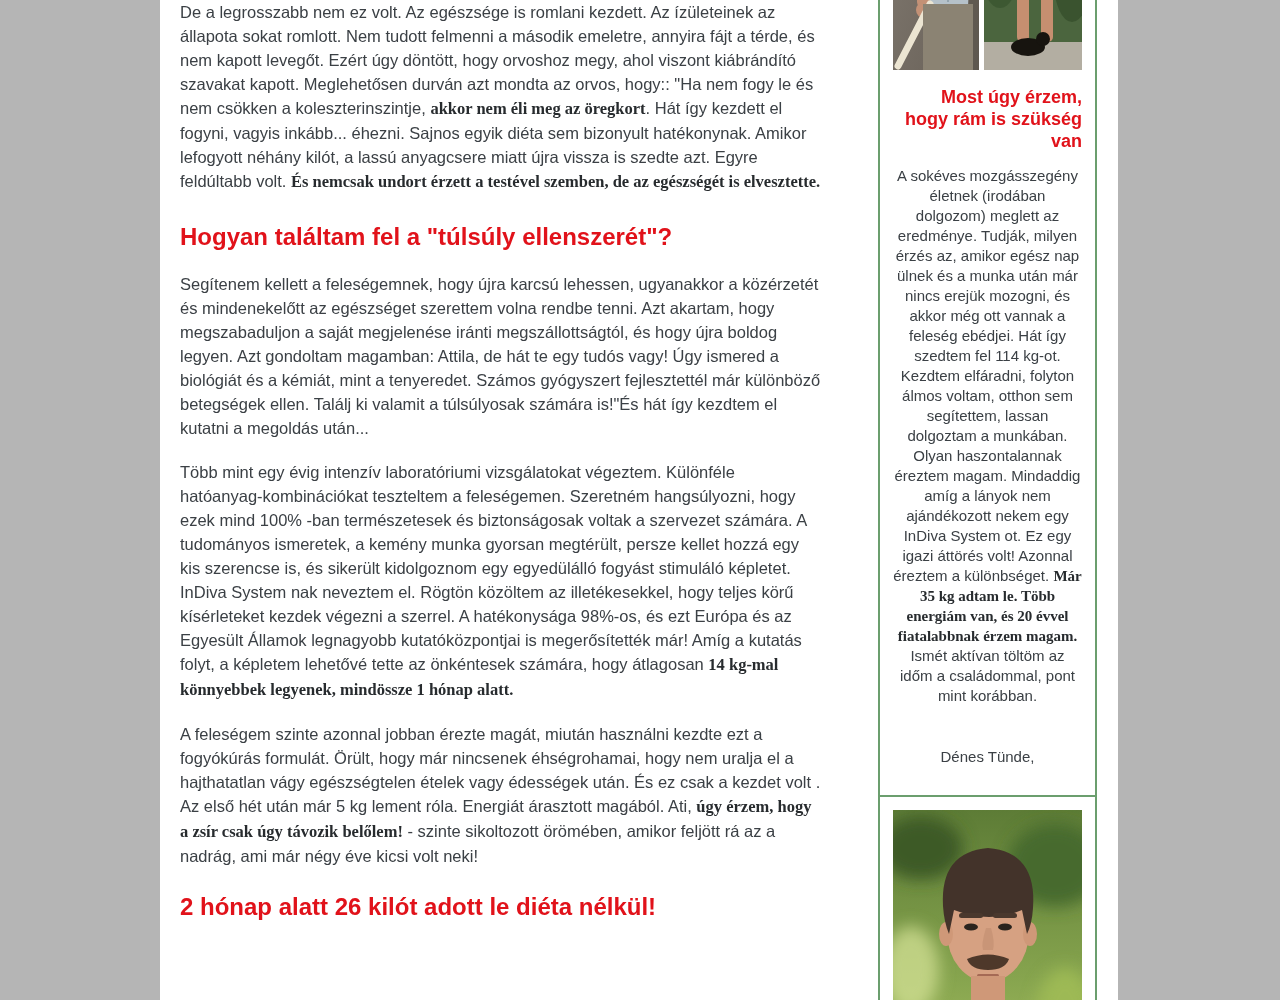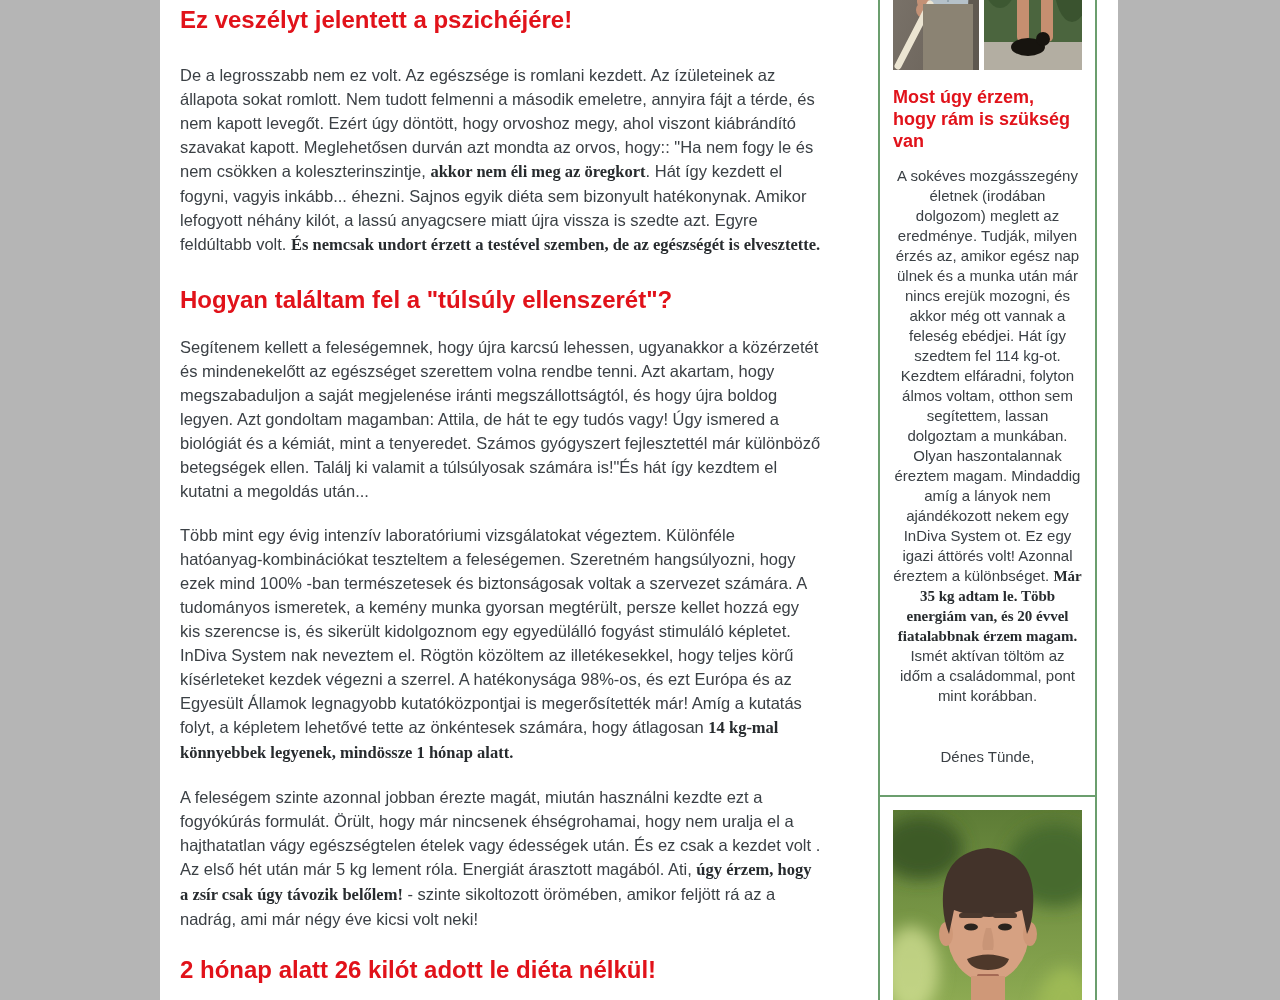--- a/index.html
+++ b/index.html
@@ -55,21 +55,21 @@
     gap: 5px;
     height: 220px;
     overflow: hidden;
   }
   .photos svg { display: block; flex: 0 0 auto; }
   .t-hd {
     color: #e1121a;
     font-size: 18px;
     line-height: 22px;
     font-weight: 700;
-    text-align: left;
+    text-align: right;
     margin: 16px 0 0;
   }
   .t-body {
     color: #3b4045;
     font-size: 15px;
     line-height: 20px;
     text-align: center;
     margin: 14px 0 0;
   }
   .t-sig {
@@ -81,21 +81,20 @@
   }
   .sig-line { display: block; margin-top: 40px; }
   .portrait { display: block; }
 </style>
 </head>
 <body>
 
 <div class="page">
 
   <main class="article">
-    <h1 class="hd">Ez veszélyt jelentett a pszichéjére!</h1>
 
     <p><span>De a legrosszabb nem ez volt. Az egészsége is romlani kezdett. Az ízületeinek az állapota sokat romlott. Nem tudott felmenni a második emeletre, annyira fájt a térde, és nem kapott levegőt. Ezért úgy döntött, hogy orvoshoz megy, ahol viszont kiábrándító szavakat kapott. Meglehetősen durván azt mondta az orvos, hogy:: "Ha nem fogy le és nem csökken a koleszterinszintje, </span><span class="b">akkor nem éli meg az öregkort</span><span>. Hát így kezdett el fogyni, vagyis inkább... éhezni. Sajnos egyik diéta sem bizonyult hatékonynak. Amikor lefogyott néhány kilót, a lassú anyagcsere miatt újra vissza is szedte azt. Egyre feldúltabb volt. </span><span class="b">És nemcsak undort érzett a testével szemben, de az egészségét is elvesztette.</span></p>
 
     <h2 class="hd sec">Hogyan találtam fel a "túlsúly ellenszerét"?</h2>
 
     <p><span>Segítenem kellett a feleségemnek, hogy újra karcsú lehessen, ugyanakkor a közérzetét és mindenekelőtt az egészséget szerettem volna rendbe tenni. Azt akartam, hogy megszabaduljon a saját megjelenése iránti megszállottságtól, és hogy újra boldog legyen. Azt gondoltam magamban: Attila, de hát te egy tudós vagy! Úgy ismered a biológiát és a kémiát, mint a tenyeredet. Számos gyógyszert fejlesztettél már különböző betegségek ellen. Találj ki valamit a túlsúlyosak számára is!"És hát így kezdtem el kutatni a megoldás után...</span></p>
 
     <p><span>Több mint egy évig intenzív laboratóriumi vizsgálatokat végeztem. Különféle hatóanyag-kombinációkat teszteltem a feleségemen. Szeretném hangsúlyozni, hogy ezek mind 100% -ban természetesek és biztonságosak voltak a szervezet számára. A tudományos ismeretek, a kemény munka gyorsan megtérült, persze kellet hozzá egy kis szerencse is, és sikerült kidolgoznom egy egyedülálló fogyást stimuláló képletet. InDiva System nak neveztem el. Rögtön közöltem az illetékesekkel, hogy teljes körű kísérleteket kezdek végezni a szerrel. A hatékonysága 98%-os, és ezt Európa és az Egyesült Államok legnagyobb kutatóközpontjai is megerősítették már! Amíg a kutatás folyt, a képletem lehetővé tette az önkéntesek számára, hogy átlagosan </span><span class="b">14 kg-mal könnyebbek legyenek, mindössze 1 hónap alatt.</span></p>
 
     <p><span>A feleségem szinte azonnal jobban érezte magát, miután használni kezdte ezt a fogyókúrás formulát. Örült, hogy már nincsenek éhségrohamai, hogy nem uralja el a hajthatatlan vágy egészségtelen ételek vagy édességek után. És ez csak a kezdet volt . Az első hét után már 5 kg lement róla. Energiát árasztott magából. Ati, </span><span class="b">úgy érzem, hogy a zsír csak úgy távozik belőlem!</span><span> - szinte sikoltozott örömében, amikor feljött rá az a nadrág, ami már négy éve kicsi volt neki!</span></p>

